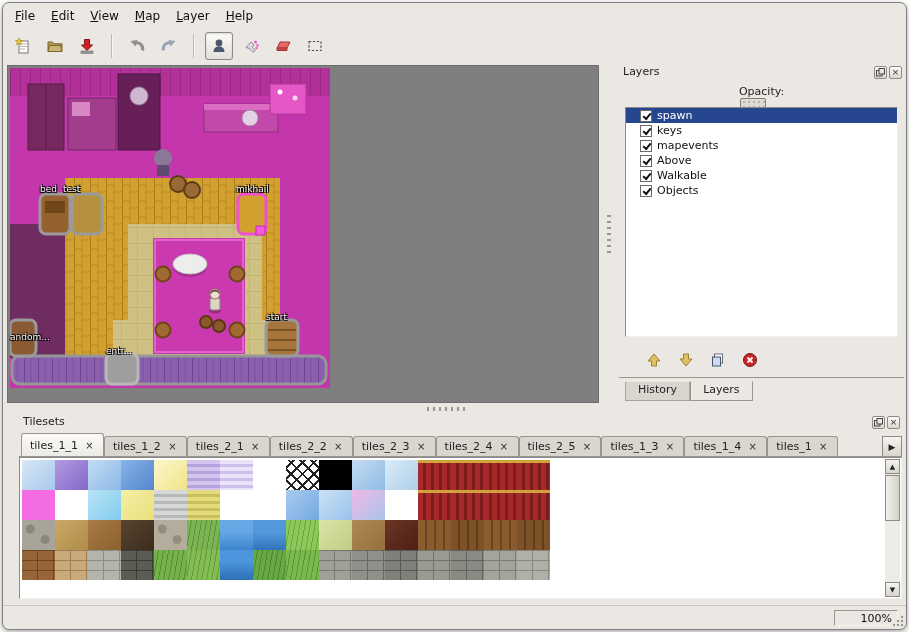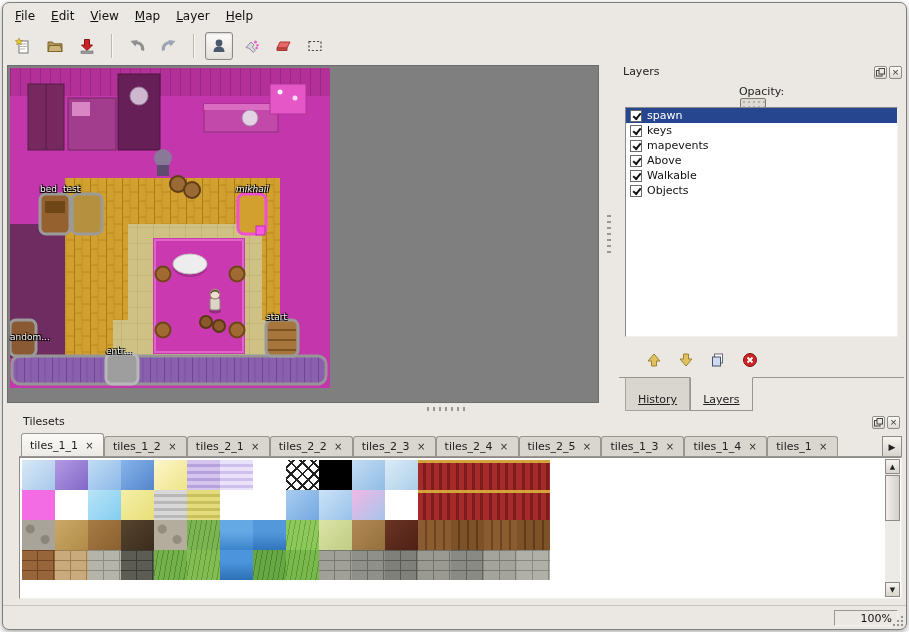--- a/index.html
+++ b/index.html
@@ -47,31 +47,31 @@
   .slider { position:relative; flex:1; height:14px; margin-left:8px; }
   .slider-track { position:absolute; left:0; right:2px; top:5px; height:4px; background:#cac6bf; border-radius:2px; }
   .slider-fill { position:absolute; left:0; top:5px; height:4px; background:#1d3f8f; border-radius:2px; }
   .slider-handle { position:absolute; right:0; top:0; width:26px; height:14px; border:1px solid #7f7b74;
       border-radius:2px; background:#dedad4;
       background-image:radial-gradient(circle at 3px 3px, #b5b1aa 1px, transparent 1.5px);
       background-size:5px 5px; }
 
   .layer-list { position:absolute; left:6px; top:42px; right:6px; height:230px; background:#fff;
       border:1px solid; border-color:#8a8a8a #f2f0ec #f2f0ec #8a8a8a; overflow:hidden; }
-  .layer-row { display:flex; align-items:center; height:15px; font-size:11px; color:#111; padding-left:2px; }
+  .layer-row { display:flex; align-items:center; height:15px; font-size:11px; color:#111; padding-left:12px; }
   .layer-row.selected { background:#26468f; color:#fff; }
   .cbx { position:relative; width:12px; height:12px; background:#fff; border:1px solid #6a6a6a; margin:0 5px 0 2px; flex:0 0 auto; }
   .cbx.checked::after { content:""; position:absolute; left:2px; top:2px; width:6px; height:3px;
       border-left:2px solid #111; border-bottom:2px solid #111; transform:rotate(-50deg); }
 
   .layer-actions { position:absolute; left:6px; top:280px; right:6px; height:30px; display:flex; align-items:center; gap:10px; padding-left:18px; }
   .act-btn { width:22px; height:22px; display:flex; align-items:center; justify-content:center; }
 
   .dock-tabs { position:absolute; left:0; right:0; top:312px; height:24px; border-top:1px solid #9a968f; padding-left:6px; }
-  .dtab { display:inline-block; font-size:11px; color:#222; padding:15px 12px 4px 12px; position:relative;text-decoration:underline; }
+  .dtab { display:inline-block; font-size:11px; color:#222; padding:1px 12px 4px 12px; position:relative; }
   .dtab.inactive { background:#d9d5cf; border:1px solid #a8a49d; border-top:none; margin-top:0; }
   .dtab.active { background:#ebe8e3; border:1px solid #9a968f; border-top:1px solid #ebe8e3; margin-top:-1px; }
 
   
   .tilesetsdock { position:absolute; left:16px; top:412px; right:4px; height:188px; }
   .ts-tabbar { position:absolute; left:0; right:0; top:18px; height:24px; border-bottom:1px solid #9a968f;
                padding-left:2px; white-space:nowrap; overflow:hidden; }
   .ts-tab { display:inline-flex; align-items:center; gap:6px; font-size:11px; color:#222;
             padding:0 8px; height:20px; margin-top:3px; background:#d9d5cf; border:1px solid #9a968f;
             border-bottom:none; border-radius:3px 3px 0 0; vertical-align:bottom; }
@@ -254,21 +254,21 @@
       <rect x="228" y="126" width="28" height="40" rx="6" fill="#d2a02e" stroke="#f04fd4" stroke-width="3"></rect>
       <rect x="246" y="158" width="9" height="9" fill="#f659de" stroke="#c12fae"></rect>
       <rect x="256" y="252" width="32" height="36" rx="6" fill="#a6763c" stroke="#9a9a9a" stroke-width="3"></rect>
       <path d="M258 262 h28 M258 272 h28 M258 282 h28" stroke="#7c5424" stroke-width="2"></path>
       <rect x="0" y="252" width="26" height="36" rx="6" fill="#8a5a34" stroke="#9a9a9a" stroke-width="3"></rect>
     </svg>
 
     <div id="maplabels">
           <div class="maplabel" style="left: 32px; top: 118px;">bed</div>
           <div class="maplabel" style="left: 55px; top: 118px;">test</div>
-          <div class="maplabel" style="left: 228px; top: 118px; font-style: italic;">mikhail</div>
+          <div class="maplabel" style="left: 228px; top: 118px;">mikhail</div>
           <div class="maplabel" style="left: 258px; top: 246px;">start</div>
           <div class="maplabel" style="left: 98px; top: 280px;">entr...</div>
           <div class="maplabel" style="left: 2px; top: 266px;">andom...</div>
         </div>
   </div>
 
   <div class="vsplit">
         <div class="grip"></div>
       </div>
   <div class="hsplit">

